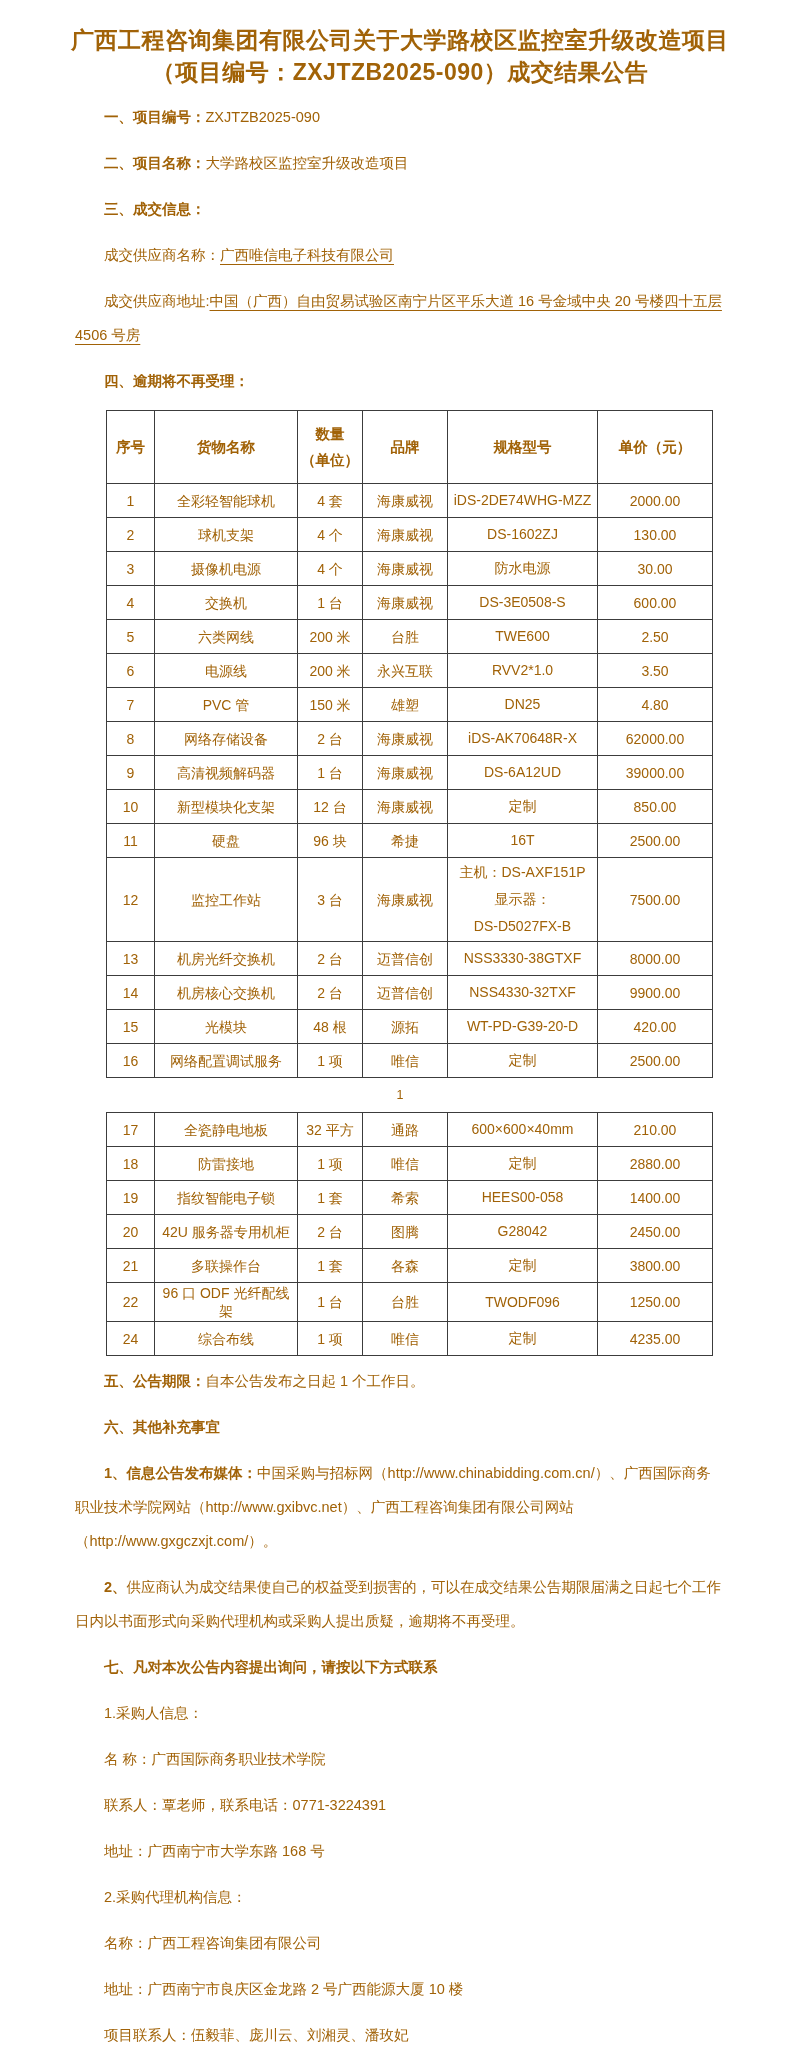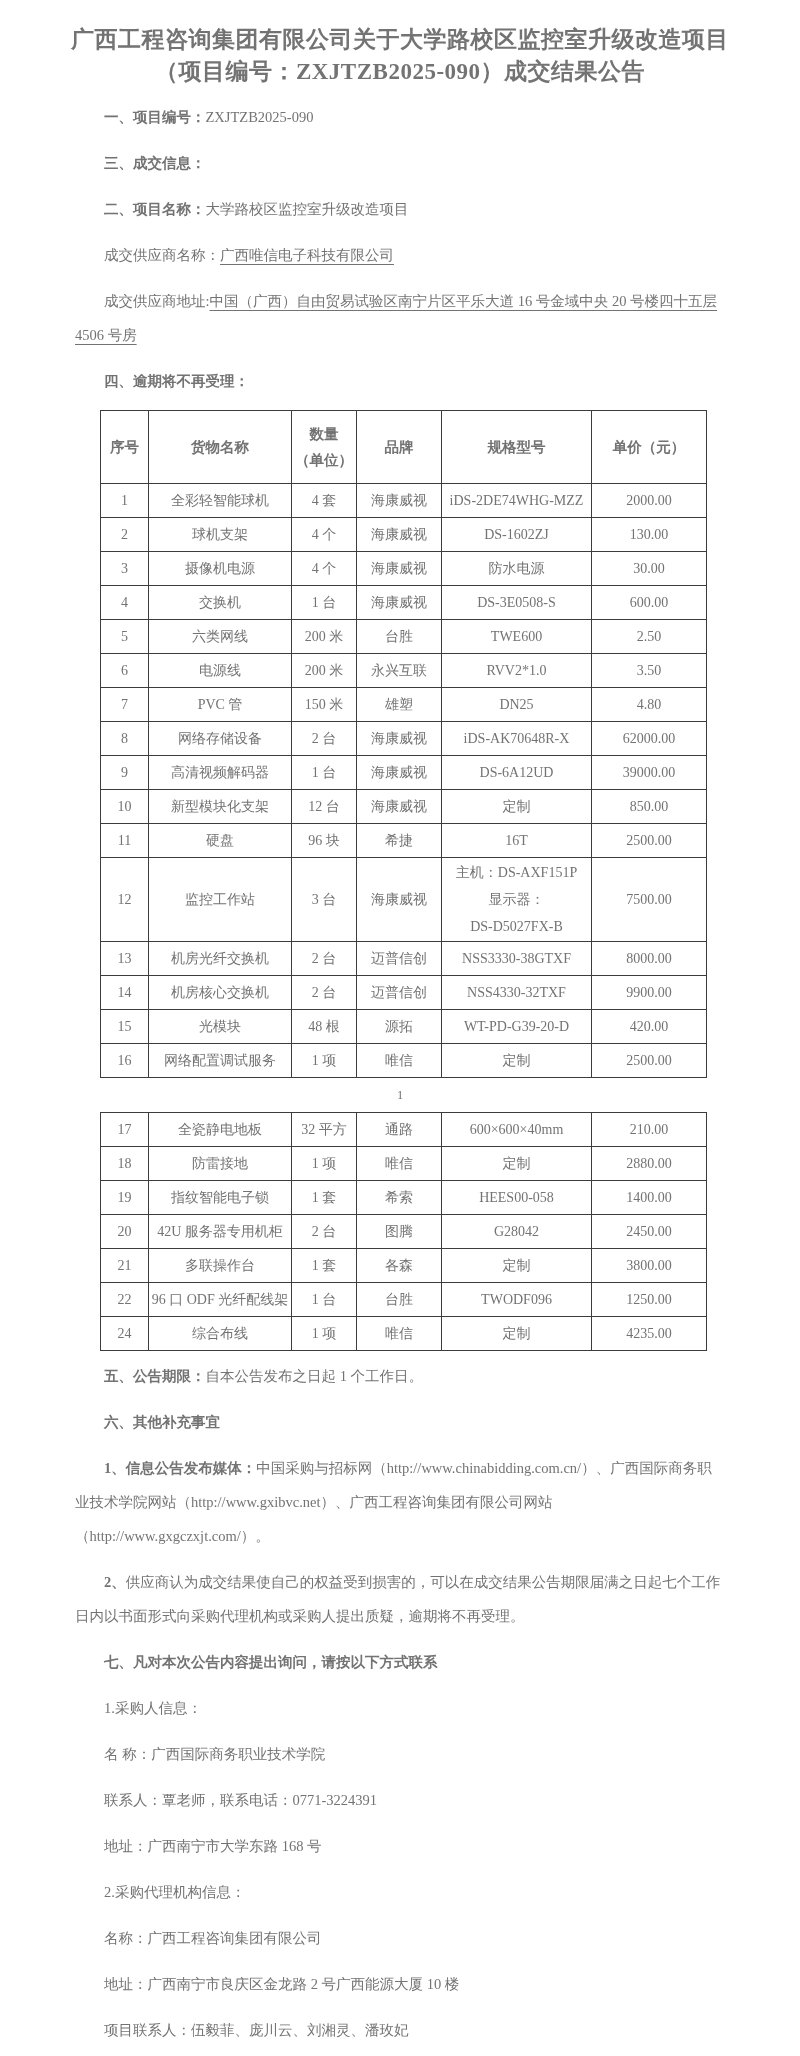--- a/index.html
+++ b/index.html
@@ -1,54 +1,54 @@
 <!DOCTYPE html>
 <html><head>
 <meta charset="utf-8">
 <style>
   html,body{margin:0;padding:0;background:#ffffff;}
   .page{
     width:800px;height:2056px;box-sizing:border-box;
     padding:24px 63px 8px 63px;overflow:hidden;
-    background:#ffffff;color:#737373;
-    font-family:Liberation Serif, serif;
+    background:#ffffff;color:#a16207;
+    font-family:Liberation Sans, sans-serif;
     font-size:14.5px;
   }
   .doc-title{
     font-size:23px;font-weight:700;text-align:center;
     line-height:32px;margin:0 0 8px 0;letter-spacing:.5px;
   }
   .para{line-height:34px;margin:12px;text-indent:2em;}
   .b{font-weight:700;}
   .u{text-decoration:underline;text-underline-offset:4px;}
   .tablewrap{margin-left:37px;width:606px;}
-  table.items{border-collapse:collapse;table-layout:fixed;width:606px;}
+  table.items{border-collapse:collapse;table-layout:fixed;width:606px;margin-left:6px;}
   table.items th,table.items td{
     border:1px solid #3c3c3c;text-align:center;vertical-align:middle;
     font-size:14px;overflow:hidden;
   }
   table.items th{font-weight:700;font-size:14.5px;line-height:26px;padding:10px 2px;white-space:pre-line;}
   table.items td{height:31px;line-height:18px;padding:1px 2px;}
   table.items td.pre{white-space:pre-line;line-height:27px;}
   .pagenum{text-align:center;font-size:12.5px;line-height:34px;}
   .footer-company{line-height:34px;margin-top:28px;}
   .footer-date{text-align:right;line-height:34px;padding-right:46px;}
 </style>
 </head>
 <body>
 
 <div class="page">
 
   <h1 class="doc-title">广西工程咨询集团有限公司关于大学路校区监控室升级改造项目（项目编号：ZXJTZB2025-090）成交结果公告</h1>
 
   <p class="para"><span class="b">一、项目编号：</span><span>ZXJTZB2025-090</span></p>
 
+  <p class="para"><span class="b">二、项目名称：</span><span>大学路校区监控室升级改造项目</span></p>
+
   <p class="para"><span class="b">三、成交信息：</span></p>
-
-  <p class="para"><span class="b">二、项目名称：</span><span>大学路校区监控室升级改造项目</span></p>
 
   <p class="para"><span>成交供应商名称：</span><span class="u">广西唯信电子科技有限公司</span></p>
 
   <p class="para"><span>成交供应商地址:</span><span class="u">中国（广西）自由贸易试验区南宁片区平乐大道 16 号金域中央 20 号楼四十五层 4506 号房</span></p>
 
 
   <p class="para"><span class="b">四、逾期将不再受理：</span></p>
 
   <div class="tablewrap">
     <table class="items">

